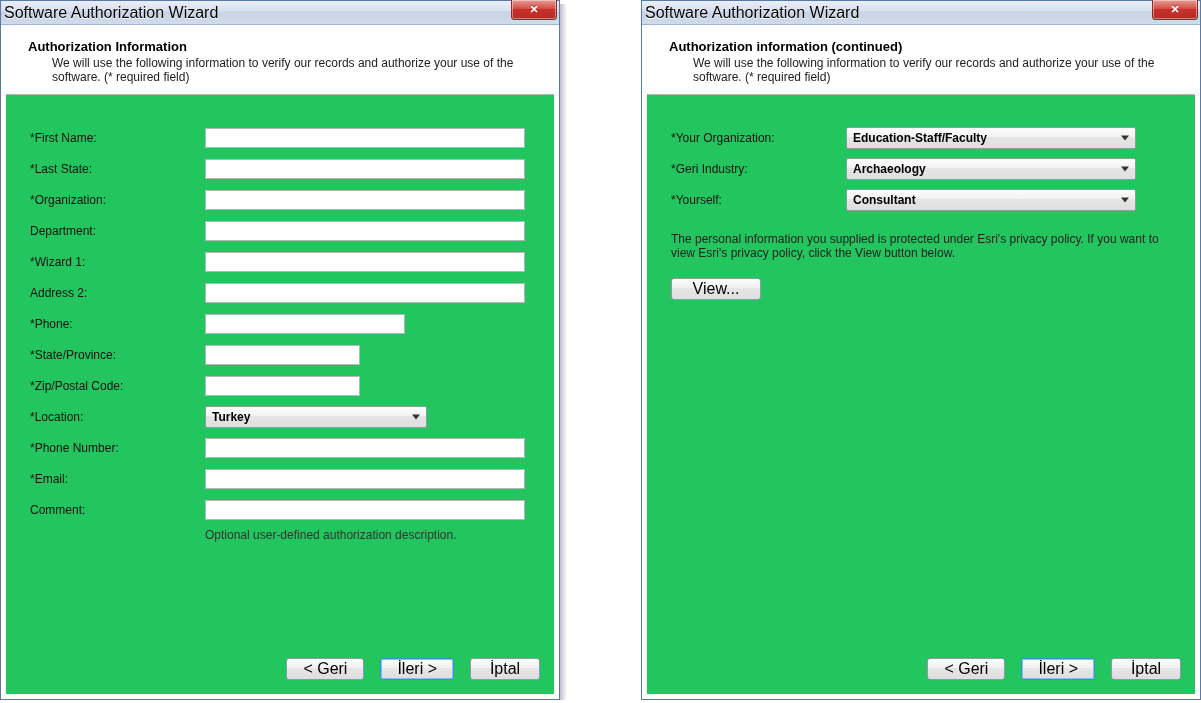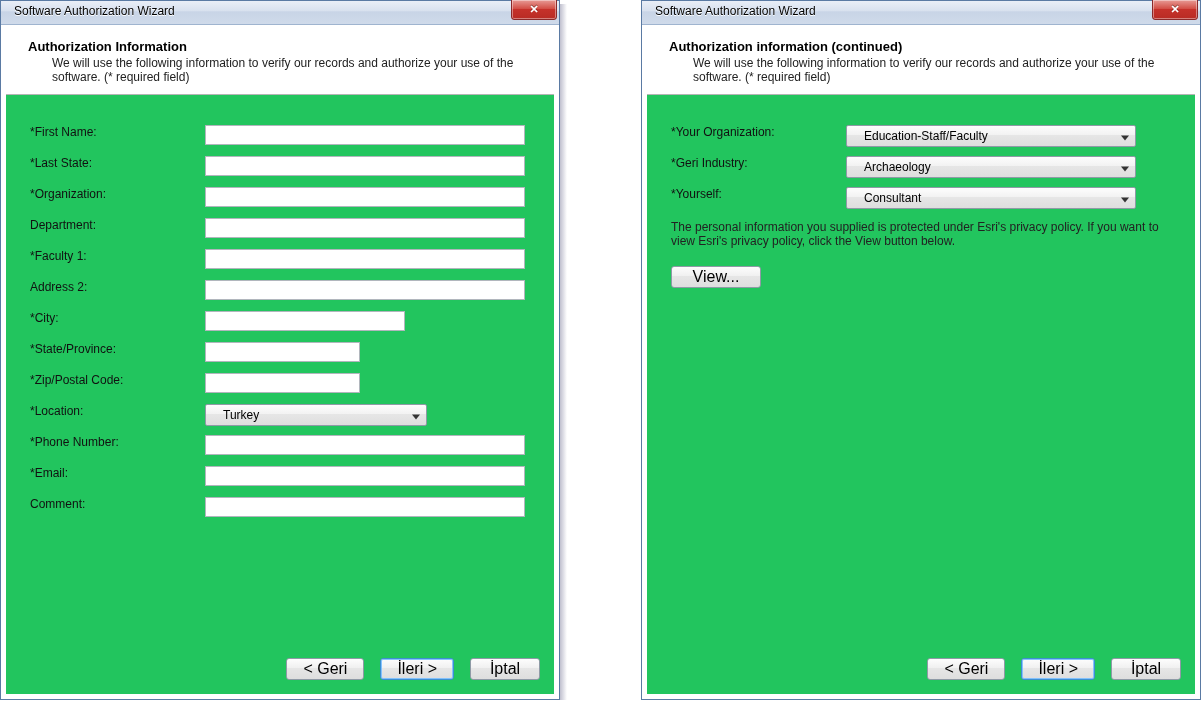--- a/index.html
+++ b/index.html
@@ -3,41 +3,41 @@
 <meta charset="utf-8">
 <style>
   html,body{margin:0;padding:0;background:#fff;font-family:"Segoe UI",Tahoma,sans-serif;font-size:12px;color:#000;}
   body{width:1201px;height:703px;position:relative;}
   .window{position:absolute;top:0;border:1px solid #5a7aa3;background:#fff;box-sizing:border-box;}
   .w1{left:0;width:560px;height:700px;}
   .w2{left:641px;width:560px;height:700px;}
   .shadow-right{position:absolute;top:4px;width:7px;height:696px;background:linear-gradient(to right,rgba(0,0,60,.25),rgba(0,0,60,0));}
   .sr1{left:560px;}
   .titlebar{height:23px;background:linear-gradient(#e9eef7,#d7e0ee 45%,#c8d4e6 46%,#cfdaea);border-bottom:1px solid #9fb4cf;position:relative;}
-  .titlebar-text{position:absolute;left:13px;top:3px;font-size:12px;color:#000;text-shadow:0 1px 0 #fff;}
+  .titlebar-text{position:absolute;left:3px;top:3px;font-size:16px;color:#000;text-shadow:0 1px 0 #fff;}
   .close-btn{position:absolute;right:2px;top:-2px;width:44px;height:19px;border:1px solid #8a2a2a;border-radius:0 0 3px 3px;background:linear-gradient(#e79b95,#d35047 45%,#c6322b 46%,#b82b24);box-shadow:inset 0 0 0 1px rgba(255,255,255,.4);display:flex;align-items:center;justify-content:center;}
   .close-x{color:#fff;font-weight:bold;font-size:11px;text-shadow:0 -1px 0 rgba(0,0,0,.4);line-height:1;}
   .client{position:absolute;left:4px;right:4px;top:27px;bottom:4px;background:#22c55e;border:1px solid #fff;box-sizing:border-box;}
   .header-pane{background:#fff;border-bottom:1px solid #b5b5b5;padding:10px 16px 10px 16px;}
   .header-title{font-weight:bold;font-size:13px;margin:0 0 2px 6px;}
   .header-sub{margin:0 0 0 30px;font-size:12px;color:#222;max-width:480px;}
   .body-pane{padding:30px 24px 10px 24px;}
-  .row{display:flex;height:26px;margin-bottom:5px;}
+  .row{display:flex;align-items:center;height:26px;margin-bottom:5px;}
   .lbl{width:175px;font-size:12px;color:#111;}
   .txt{height:20px;border:1px solid #b1b6bd;background:#fff;box-sizing:border-box;padding:0 4px;font-family:inherit;font-size:12px;}
   .wfull{width:320px;}
   .wmed{width:200px;}
   .wsm{width:155px;}
   .sel-wrap{position:relative;}
-  .sel{height:22px;border:1px solid #8f9aa6;background:linear-gradient(#fdfdfd,#f2f2f2 45%,#e6e6e6 46%,#dedede);box-sizing:border-box;padding:2px 22px 2px 17px;font-size:12px;border-radius:2px;display:flex;align-items:center;}
+  .sel{height:22px;border:1px solid #8f9aa6;background:linear-gradient(#fdfdfd,#f2f2f2 45%,#e6e6e6 46%,#dedede);box-sizing:border-box;padding:2px 22px 2px 6px;font-size:12px;border-radius:2px;display:flex;align-items:center;font-weight:bold;}
   .sel-loc{width:222px;}
   .sel-wide{width:290px;}
   .sel-caret{position:absolute;right:7px;top:50%;transform:translateY(-50%);width:0;height:0;border-left:4px solid transparent;border-right:4px solid transparent;border-top:5px solid #333;}
   .hint{margin-left:175px;font-size:12px;color:#333;}
-  .note{margin:7px 0 18px 0;font-size:12px;color:#222;max-width:490px;}
+  .note{margin:19px 0 18px 0;font-size:12px;color:#222;max-width:490px;}
   .btn{height:22px;border:1px solid #8f9aa6;background:linear-gradient(#fdfdfd,#f0f0f0 45%,#e6e6e6 46%,#dedede);border-radius:3px;font-size:16px;font-family:inherit;padding:0 16px;min-width:70px;box-sizing:border-box;}
   .btn-view{width:90px;margin-left:0;}
   .nav-row{position:absolute;bottom:14px;right:14px;display:flex;gap:16px;}
   .btn-default{border:1px solid #3e8fd0;box-shadow:inset 0 0 0 1px rgba(120,190,255,.9);}
 </style>
 </head>
 <body>
 
 <div class="window w1">
   <div class="titlebar">
@@ -63,29 +63,29 @@
       </div>
       <div class="row">
         <span class="lbl">*Organization:</span>
         <input class="txt wfull" value="" style="">
       </div>
       <div class="row">
         <span class="lbl">Department:</span>
         <input class="txt wfull" value="" style="">
       </div>
       <div class="row">
-        <span class="lbl">*Faculty 1:</span>
+        <span class="lbl">*Wizard 1:</span>
         <input class="txt wfull" value="" style="">
       </div>
       <div class="row">
         <span class="lbl">Address 2:</span>
         <input class="txt wfull" value="" style="">
       </div>
       <div class="row">
-        <span class="lbl">*City:</span>
+        <span class="lbl">*Phone:</span>
         <input class="txt wmed" value="" style="">
       </div>
       <div class="row">
         <span class="lbl">*State/Province:</span>
         <input class="txt wsm" value="" style="">
       </div>
       <div class="row">
         <span class="lbl">*Zip/Postal Code:</span>
         <input class="txt wsm" value="" style="">
       </div>
@@ -103,20 +103,21 @@
         <input class="txt wfull" value="" style="">
       </div>
       <div class="row">
         <span class="lbl">*Email:</span>
         <input class="txt wfull" value="" style="">
       </div>
       <div class="row">
         <span class="lbl">Comment:</span>
         <input class="txt wfull" value="" style="">
       </div>
+      <div class="hint">Optional user-defined authorization description.</div>
     </div>
 
     <div class="nav-row">
       <button class="btn">&lt; Geri</button>
       <button class="btn btn-default">İleri &gt;</button>
       <button class="btn">İptal</button>
     </div>
   </div>
 </div>
 <div class="shadow-right sr1"></div>

